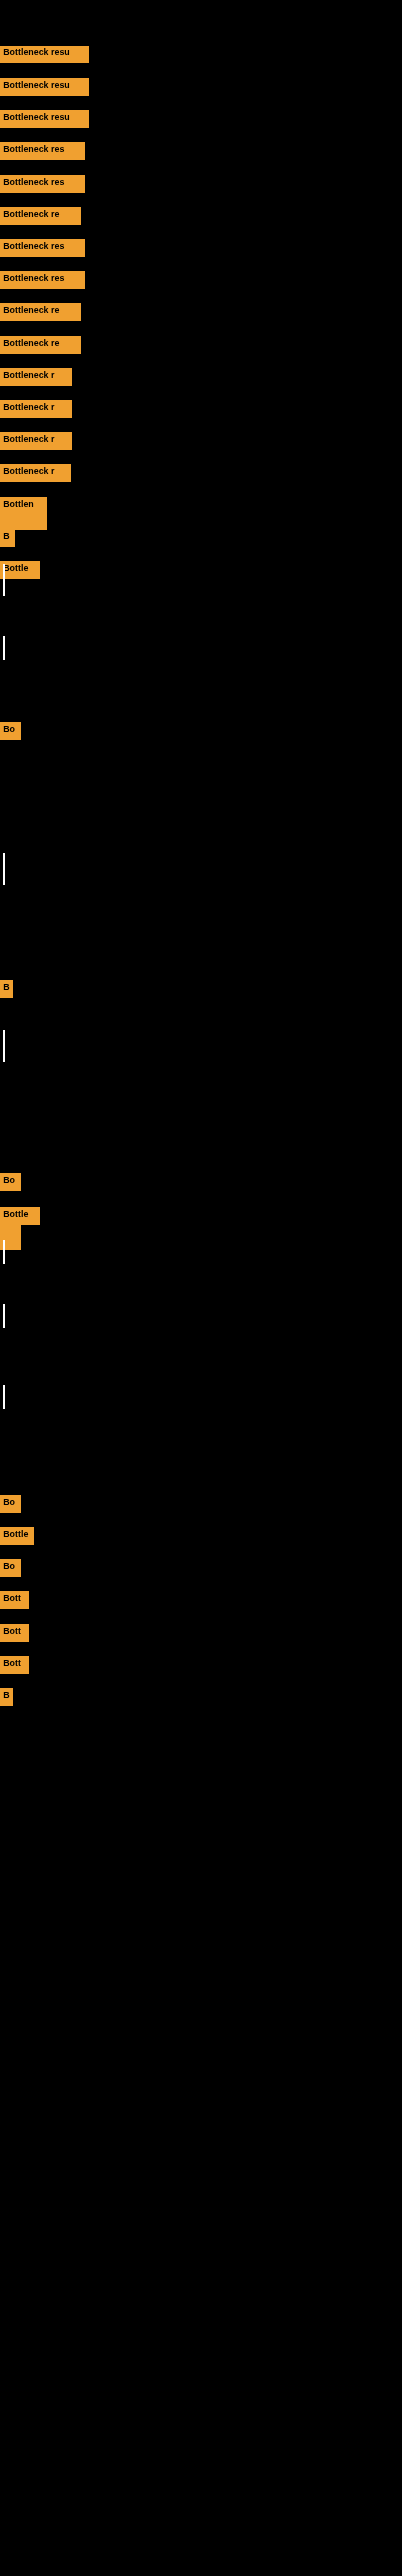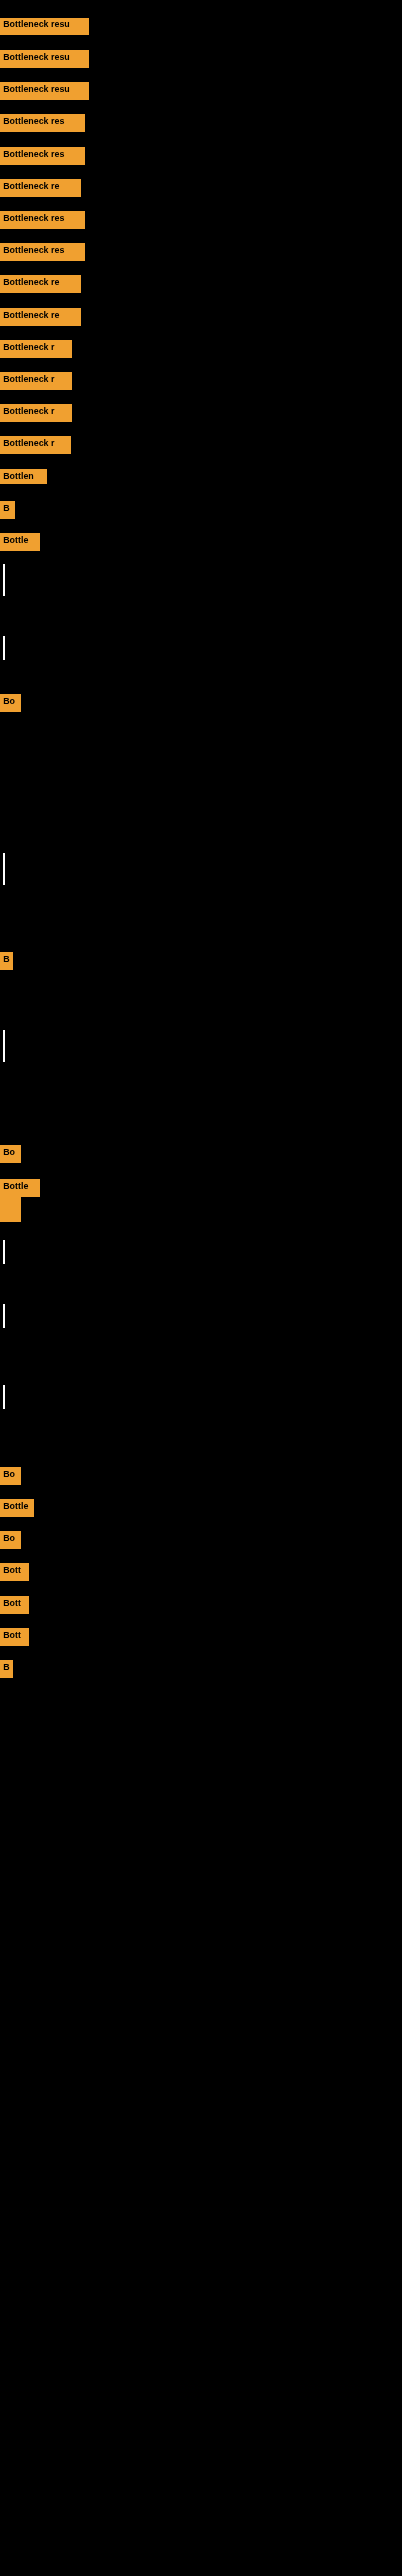--- a/index.html
+++ b/index.html
@@ -25,20 +25,21 @@
     }
     .bottleneck-badge {
       position: absolute;
       background-color: #f0a030;
       color: #000000;
       font-size: 8.9px;
       font-weight: bold;
       padding: 1.6px 3.2px;
       white-space: nowrap;
       overflow: hidden;
+      margin-top: 28px;
     }
     .vertical-line {
       position: absolute;
       width: 1.6px;
       background-color: #ffffff;
     }
   </style>
 </head>
 <body>
 
@@ -51,21 +52,21 @@
 <div class="bottleneck-badge" style="top: 147px; left: 0px; width: 85px; height: 17.7px;">Bottleneck res</div>
 <div class="bottleneck-badge" style="top: 179px; left: 0px; width: 81px; height: 17.7px;">Bottleneck re</div>
 <div class="bottleneck-badge" style="top: 211px; left: 0px; width: 85px; height: 17.7px;">Bottleneck res</div>
 <div class="bottleneck-badge" style="top: 243px; left: 0px; width: 85px; height: 17.7px;">Bottleneck res</div>
 <div class="bottleneck-badge" style="top: 275px; left: 0px; width: 81px; height: 17.7px;">Bottleneck re</div>
 <div class="bottleneck-badge" style="top: 308px; left: 0px; width: 81px; height: 17.7px;">Bottleneck re</div>
 <div class="bottleneck-badge" style="top: 340px; left: 0px; width: 72px; height: 17.7px;">Bottleneck r</div>
 <div class="bottleneck-badge" style="top: 372px; left: 0px; width: 72px; height: 17.7px;">Bottleneck r</div>
 <div class="bottleneck-badge" style="top: 404px; left: 0px; width: 72px; height: 17.7px;">Bottleneck r</div>
 <div class="bottleneck-badge" style="top: 436px; left: 0px; width: 71px; height: 17.7px;">Bottleneck r</div>
-<div class="bottleneck-badge" style="top: 469px; left: 0px; width: 47px; height: 15px;">Bottlen</div>
+<div class="bottleneck-badge" style="top: 469px; left: 0px; width: 47px; height: 33px;">Bottlen</div>
 <div class="bottleneck-badge" style="top: 501px; left: 0px; width: 14.5px; height: 17.7px;">B</div>
 <div class="bottleneck-badge" style="top: 533px; left: 0px; width: 40px; height: 17.7px;">Bottle</div>
 <div class="bottleneck-badge" style="top: 694px; left: 0px; width: 21px; height: 17.7px;">Bo</div>
 <div class="bottleneck-badge" style="top: 952px; left: 0px; width: 13px; height: 17.7px;">B</div>
 <div class="bottleneck-badge" style="top: 1145px; left: 0px; width: 21px; height: 17.7px;">Bo</div>
 <div class="bottleneck-badge" style="top: 1179px; left: 0px; width: 21px; height: 43px;">B</div>
 <div class="bottleneck-badge" style="top: 1179px; left: 0px; width: 40px; height: 17.7px;">Bottle</div>
 <div class="bottleneck-badge" style="top: 1467px; left: 0px; width: 21px; height: 17.7px;">Bo</div>
 <div class="bottleneck-badge" style="top: 1499px; left: 0px; width: 34px; height: 17.7px;">Bottle</div>
 <div class="bottleneck-badge" style="top: 1531px; left: 0px; width: 21px; height: 17.7px;">Bo</div>

